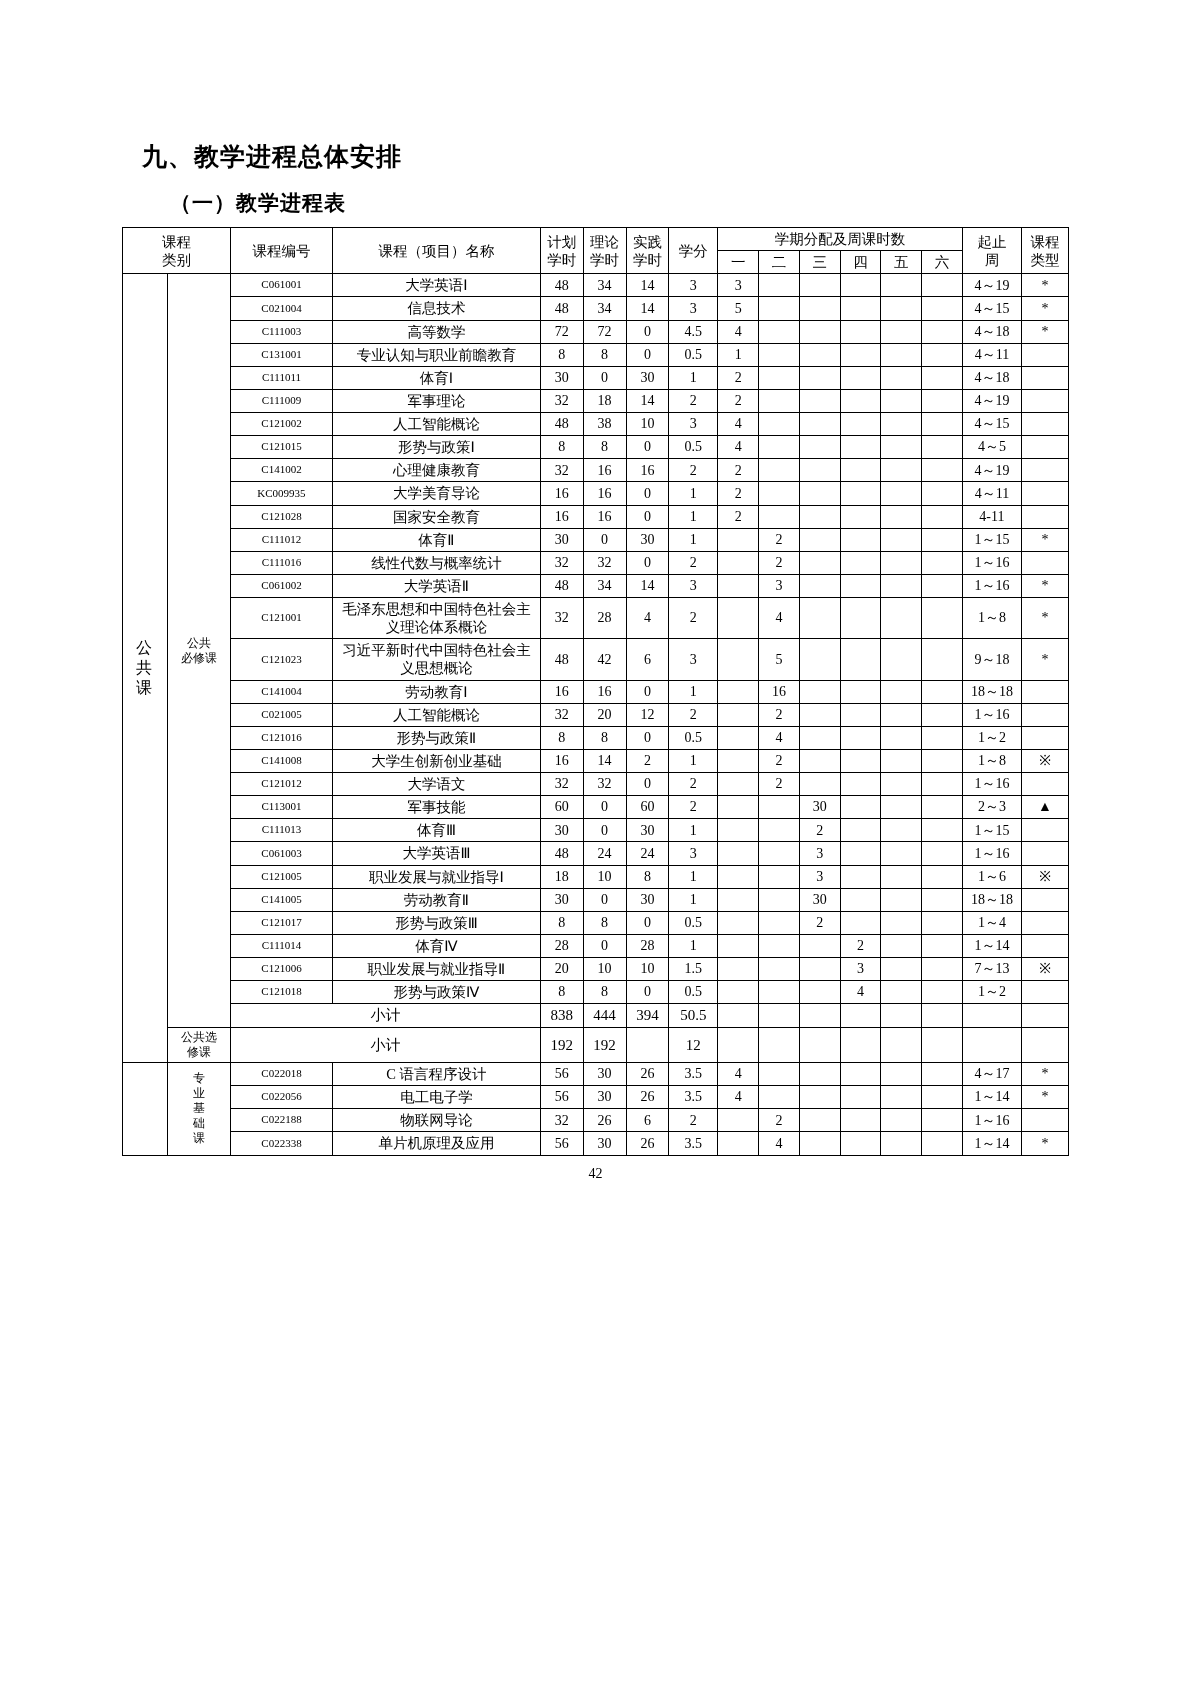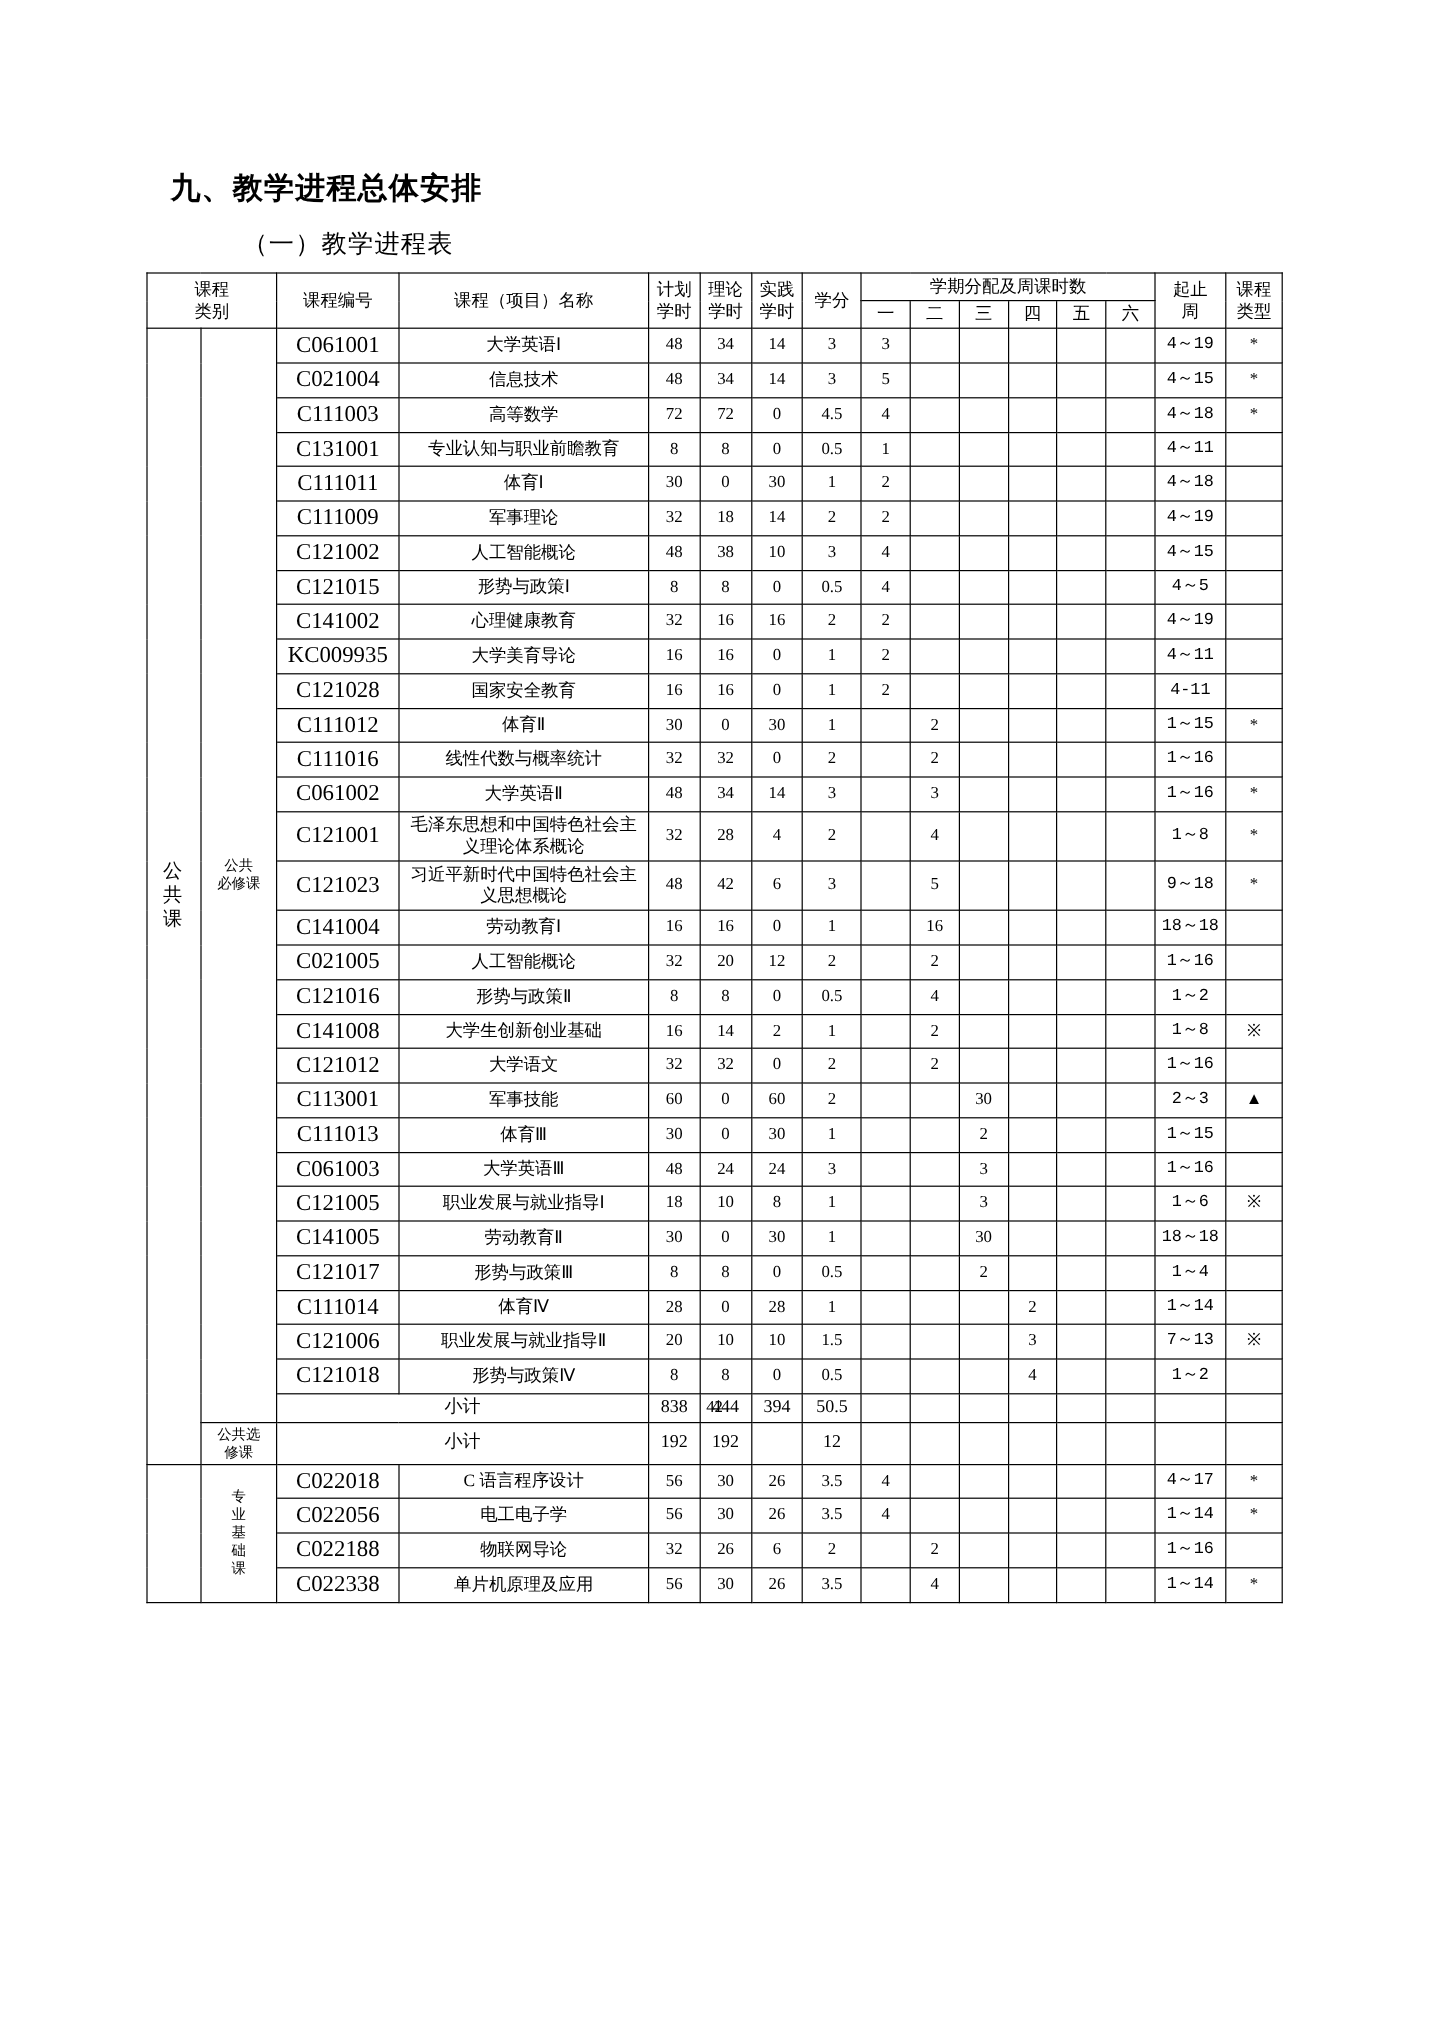--- a/index.html
+++ b/index.html
@@ -24,22 +24,22 @@
   h1.section-title {
     font-family: "Liberation Sans", sans-serif;
     font-size: 25px;
     font-weight: bold;
     margin: 0 0 16px 22px;
     letter-spacing: 1px;
   }
   h2.sub-title {
     font-family: "Liberation Sans", sans-serif;
     font-size: 21px;
-    font-weight: normal;
-    margin: 0 0 10px 82px;
+    font-weight: bold;
+    margin: 0 0 10px 50px;
     letter-spacing: 1px;
   }
   table.progress-table {
     border-collapse: collapse;
     table-layout: fixed;
     width: 947px;
     margin: 0 auto;
     font-size: 14px;
   }
   table.progress-table td, table.progress-table th {
@@ -60,32 +60,32 @@
     width: 44px;
     letter-spacing: 2px;
   }
   .cat-vert span { display: block; }
   .cat2 {
     font-size: 12px;
     font-weight: bold;
     width: 62px;
   }
   .cat2 span { display: block; }
-  .code-col { width: 100px; font-size: 19px; }
+  .code-col { width: 100px; font-size: 11px; }
   .name-col {
     width: 204px;
     text-align: left;
     padding-left: 8px;
     font-size: 14.5px;
     margin-top: 40px;
   }
   .num-col { width: 42px; }
   .credit-col { width: 44px; }
   .term-col { width: 40px; }
-  .week-col { width: 58px; font-family: Liberation Mono, monospace; }
+  .week-col { width: 58px; }
   .type-col { width: 46px; }
   .subtotal {
     font-weight: bold;
     font-size: 15px;
   }
   .pagenum {
     position: absolute;
     bottom: 86px;
     left: 0;
     width: 1191px;

